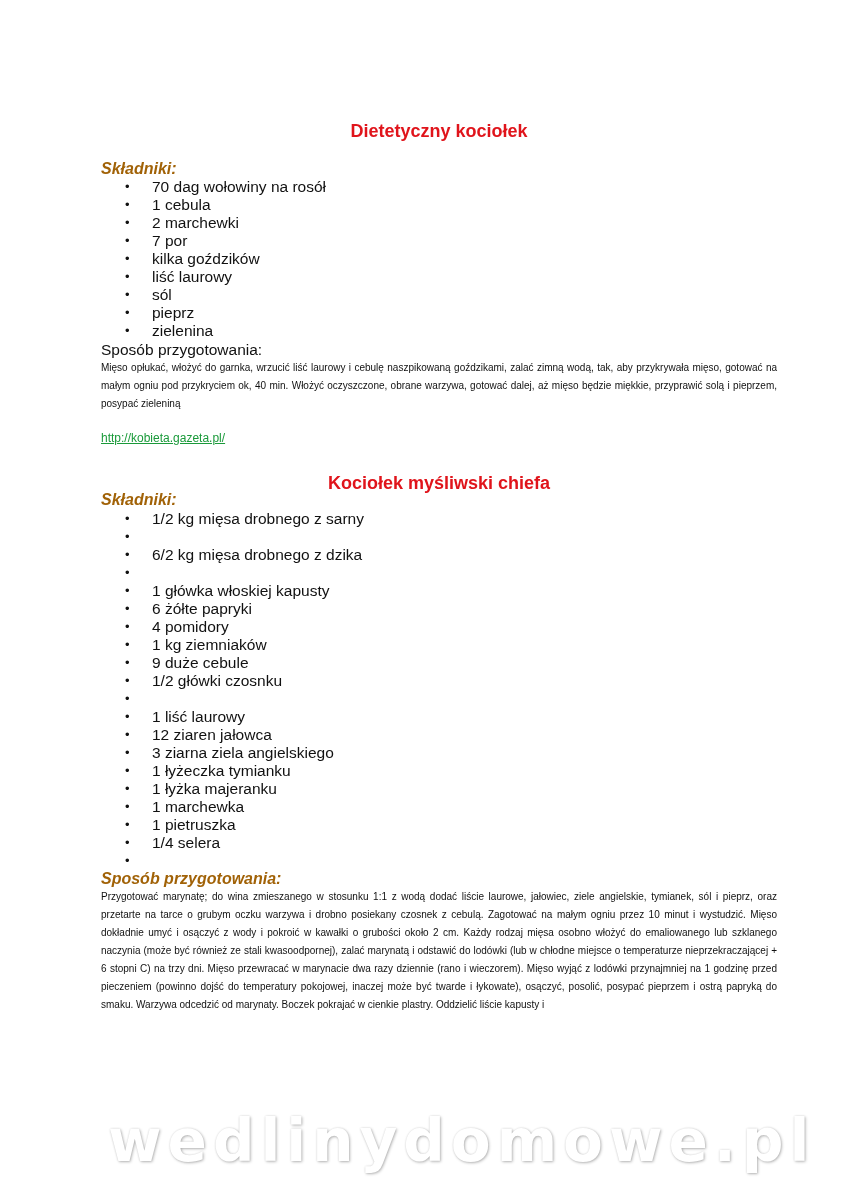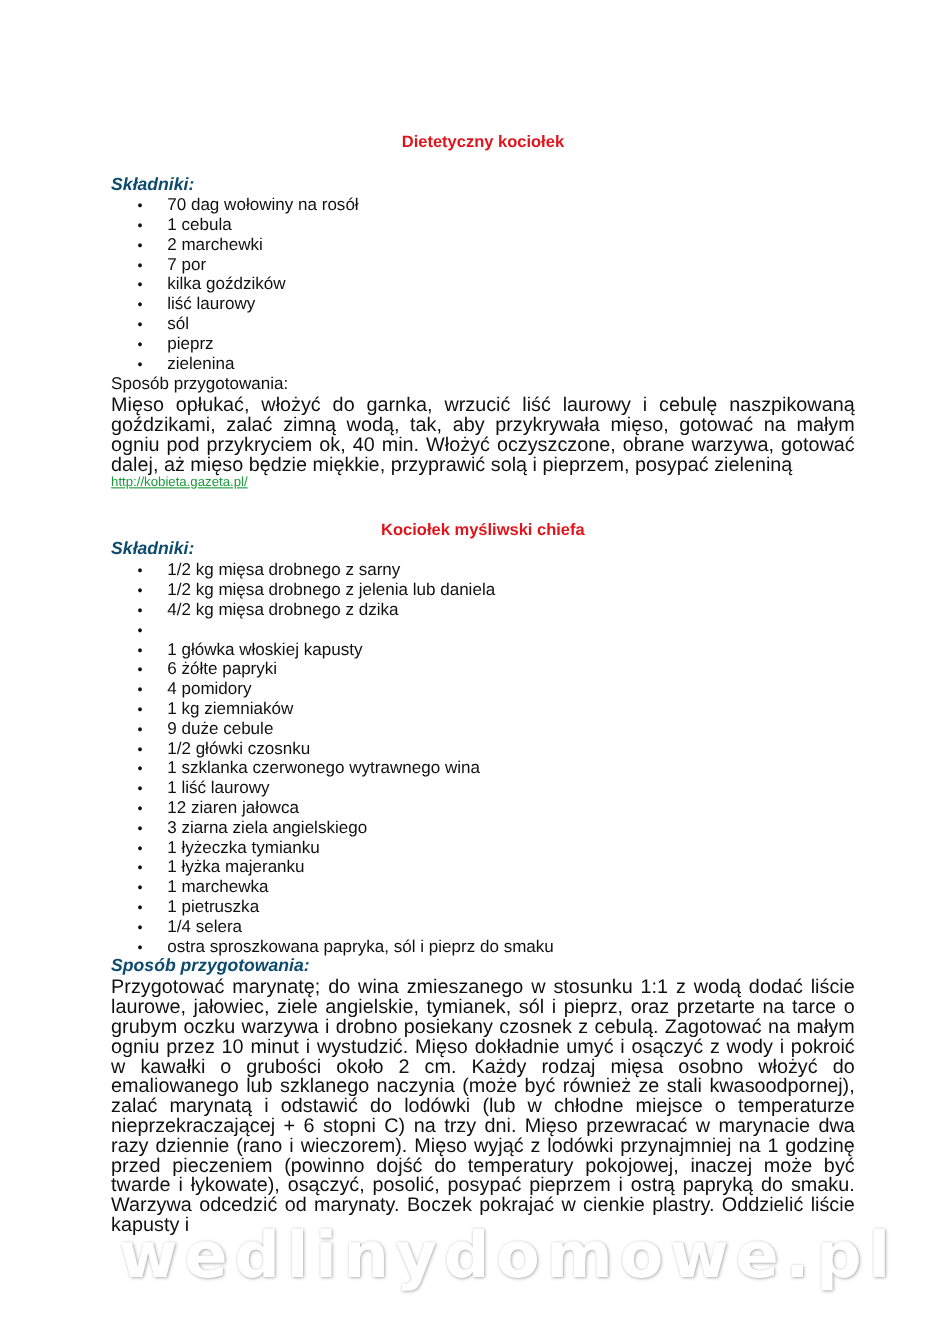--- a/index.html
+++ b/index.html
@@ -1,28 +1,28 @@
 <!DOCTYPE html>
 <html><head>
 <meta charset="utf-8">
 <style>
   html, body { margin: 0; padding: 0; background: #ffffff; }
   body { width: 848px; height: 1200px; position: relative; overflow: hidden;
          font-family: "Liberation Sans", sans-serif; color: #111111; }
   .page { position: absolute; left: 101px; top: 0; width: 676px; }
   .title { position: absolute; left: 0; width: 676px; text-align: center;
-           color: #e0141b; font-weight: bold; font-size: 15px; }
-  .subhead { position: absolute; left: 0; color: #0c4a6e; font-weight: bold;
+           color: #e0141b; font-weight: bold; font-size: 18px; }
+  .subhead { position: absolute; left: 0; color: #a16207; font-weight: bold;
              font-style: italic; font-size: 16px; }
   .plain-head { position: absolute; left: 0; font-size: 15.5px; color: #111; }
   ul.ing { position: absolute; left: 0; margin: 0; padding: 0; list-style: none; }
   ul.ing li { position: relative; height: 18px; line-height: 18px; font-size: 15.5px;
               padding-left: 51px; white-space: nowrap; }
   ul.ing li .bullet { position: absolute; left: 24px; top: 0; font-size: 13px; }
-  .para { position: absolute; left: 0; width: 676px; font-size: 18px;
+  .para { position: absolute; left: 0; width: 676px; font-size: 10px;
           line-height: 18px; text-align: justify; margin: 0; }
   .link { position: absolute; left: 0; color: #1a9a3a; font-size: 12px;
           text-decoration: underline; }
   .watermark { position: absolute; left: 108px; top: 1088px; width: 640px;
                text-align: center; font-family: "DejaVu Sans", sans-serif;
                font-weight: bold; font-size: 58px; letter-spacing: 6px;
                color: #ffffff;
                text-shadow: 1px 1px 3px rgba(0,0,0,0.28), 0 0 2px rgba(0,0,0,0.12); margin-top: 19px; }
 </style>
 </head>
@@ -44,37 +44,37 @@
       <li><span class="bullet">•</span><span>zielenina</span></li>
     </ul>
   <div class="plain-head" style="top:341px;">Sposób przygotowania:</div>
   <p class="para" style="top:359px;">Mięso opłukać, włożyć do garnka, wrzucić liść laurowy i cebulę naszpikowaną goździkami, zalać zimną wodą, tak, aby przykrywała mięso, gotować na małym ogniu pod przykryciem ok, 40 min. Włożyć oczyszczone, obrane warzywa, gotować dalej, aż mięso będzie miękkie, przyprawić solą i pieprzem, posypać zieleniną</p>
   <a class="link" style="top:431px;text-align:right;">http://kobieta.gazeta.pl/</a>
 
   <div class="title" style="top:473px;">Kociołek myśliwski chiefa</div>
   <div class="subhead" style="top:491px;">Składniki:</div>
   <ul class="ing" style="top:510px;" id="ing2">
       <li><span class="bullet">•</span><span>1/2 kg mięsa drobnego z sarny</span></li>
-      <li><span class="bullet">•</span><span>1/2 kg mięsa drobnego z jelenia lub daniela</span></li>
-      <li><span class="bullet">•</span><span>4/2 kg mięsa drobnego z dzika</span></li>
+      <li><span class="bullet">•</span></li>
+      <li><span class="bullet">•</span><span>6/2 kg mięsa drobnego z dzika</span></li>
       <li><span class="bullet">•</span></li>
       <li><span class="bullet">•</span><span>1 główka włoskiej kapusty</span></li>
       <li><span class="bullet">•</span><span>6 żółte papryki</span></li>
       <li><span class="bullet">•</span><span>4 pomidory</span></li>
       <li><span class="bullet">•</span><span>1 kg ziemniaków</span></li>
       <li><span class="bullet">•</span><span>9 duże cebule</span></li>
       <li><span class="bullet">•</span><span>1/2 główki czosnku</span></li>
-      <li><span class="bullet">•</span><span>1 szklanka czerwonego wytrawnego wina</span></li>
+      <li><span class="bullet">•</span></li>
       <li><span class="bullet">•</span><span>1 liść laurowy</span></li>
       <li><span class="bullet">•</span><span>12 ziaren jałowca</span></li>
       <li><span class="bullet">•</span><span>3 ziarna ziela angielskiego</span></li>
       <li><span class="bullet">•</span><span>1 łyżeczka tymianku</span></li>
       <li><span class="bullet">•</span><span>1 łyżka majeranku</span></li>
       <li><span class="bullet">•</span><span>1 marchewka</span></li>
       <li><span class="bullet">•</span><span>1 pietruszka</span></li>
       <li><span class="bullet">•</span><span>1/4 selera</span></li>
-      <li><span class="bullet">•</span><span>ostra sproszkowana papryka, sól i pieprz do smaku</span></li>
+      <li><span class="bullet">•</span></li>
     </ul>
   <div class="subhead" style="top:870px;">Sposób przygotowania:</div>
   <p class="para" style="top:888px;">Przygotować marynatę; do wina zmieszanego w stosunku 1:1 z wodą dodać liście laurowe, jałowiec, ziele angielskie, tymianek, sól i pieprz, oraz przetarte na tarce o grubym oczku warzywa i drobno posiekany czosnek z cebulą. Zagotować na małym ogniu przez 10 minut i wystudzić. Mięso dokładnie umyć i osączyć z wody i pokroić w kawałki o grubości około 2 cm. Każdy rodzaj mięsa osobno włożyć do emaliowanego lub szklanego naczynia (może być również ze stali kwasoodpornej), zalać marynatą i odstawić do lodówki (lub w chłodne miejsce o temperaturze nieprzekraczającej + 6 stopni C) na trzy dni. Mięso przewracać w marynacie dwa razy dziennie (rano i wieczorem). Mięso wyjąć z lodówki przynajmniej na 1 godzinę przed pieczeniem (powinno dojść do temperatury pokojowej, inaczej może być twarde i łykowate), osączyć, posolić, posypać pieprzem i ostrą papryką do smaku. Warzywa odcedzić od marynaty. Boczek pokrajać w cienkie plastry. Oddzielić liście kapusty i</p>
 </div>
 
 <div class="watermark">wedlinydomowe.pl</div>
 
 </body></html>

